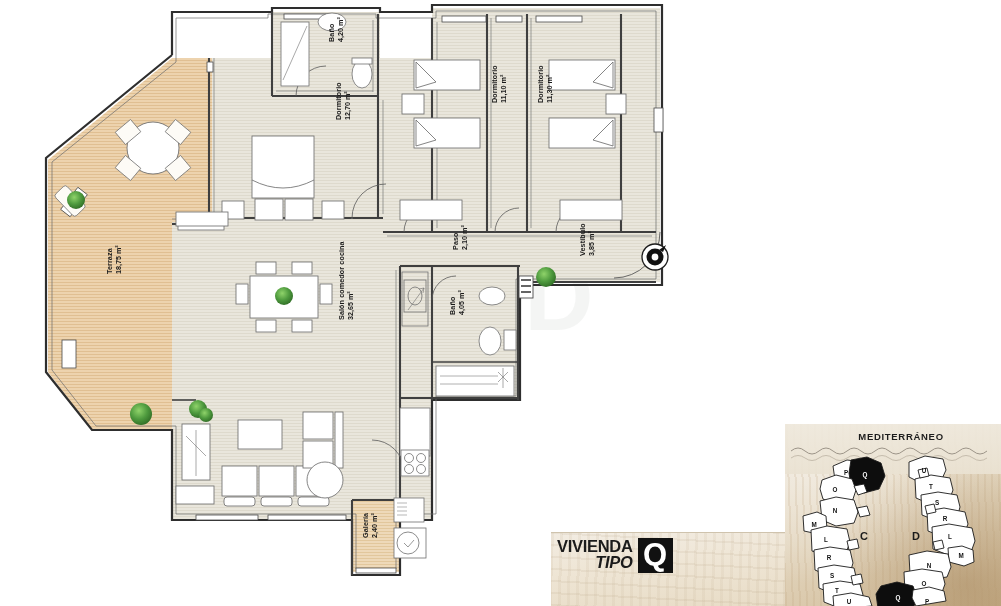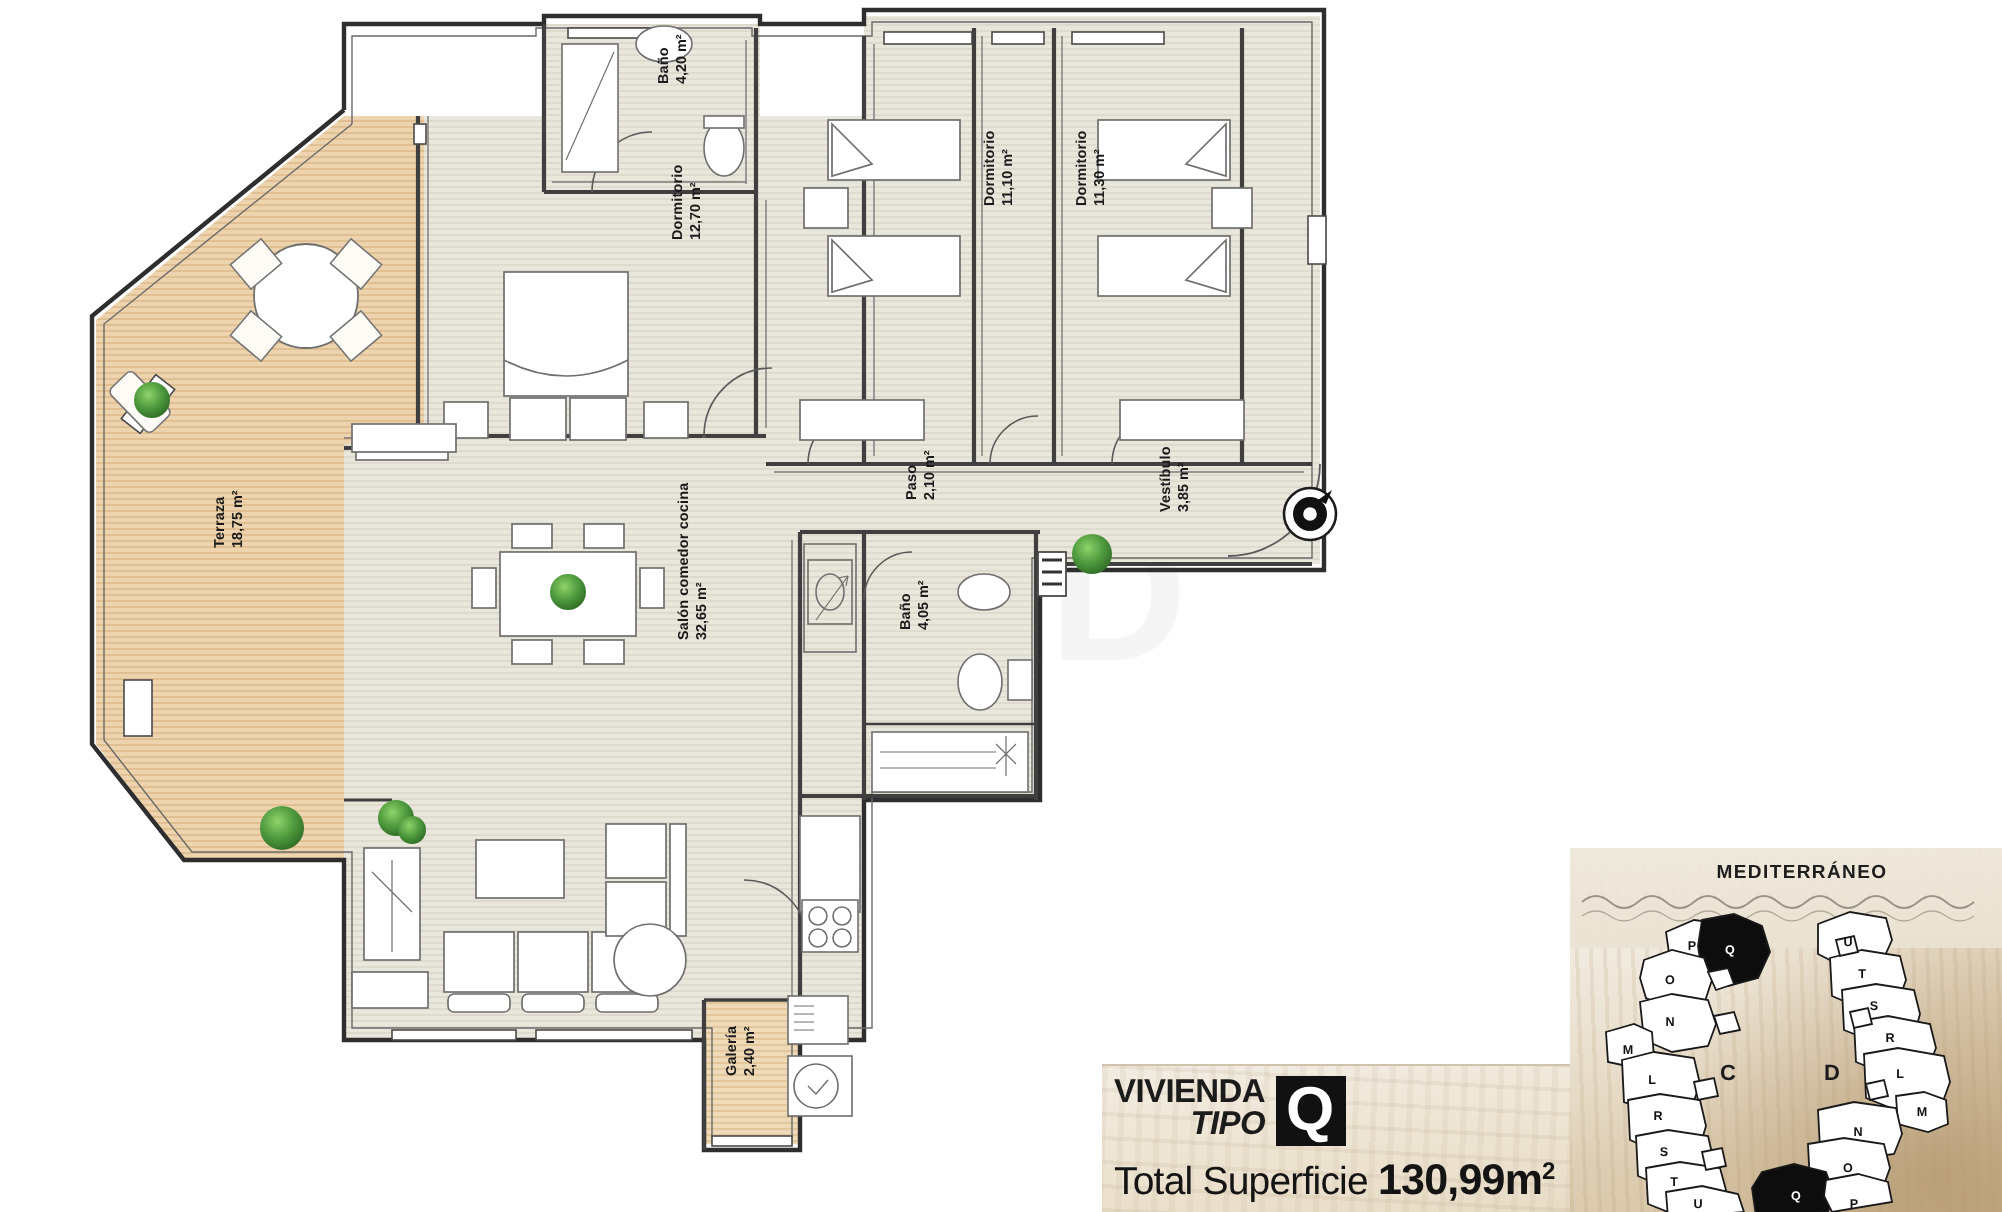--- a/index.html
+++ b/index.html
@@ -485,19 +485,15 @@
 
   <div id="banner">
     <div class="grain"></div>
     <div class="row1">
       <div class="vt">
         <span>VIVIENDA</span>
         <span class="l2">TIPO</span>
       </div>
       <div class="qbox">Q</div>
     </div>
-    <div class="row2">
-      <span>Total Superficie</span>
-      <b>130,99</b><b>m</b><sup>2</sup>
-    </div>
   </div>
 
 </div>
 
 </body></html>

